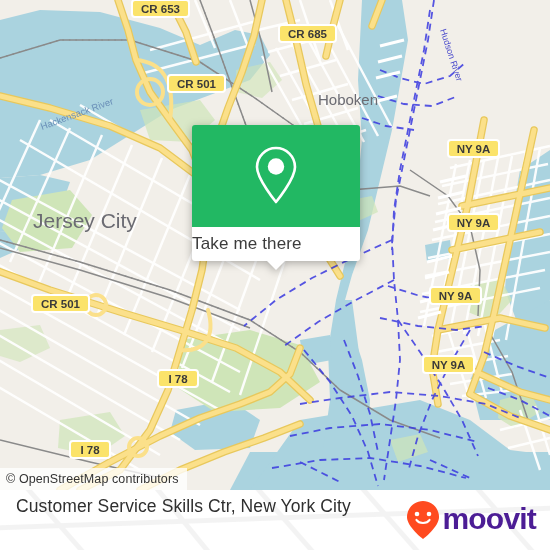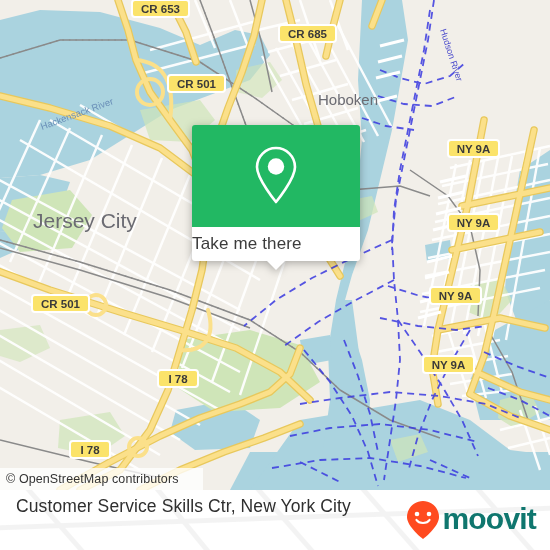--- a/index.html
+++ b/index.html
@@ -29,21 +29,21 @@
     background: #f2efe9;
   }
   #map-svg { display: block; }
 
   
   #attribution {
     position: absolute;
     left: 0;
     top: 468px;
     height: 22px;
-    padding: 0 24px 0 6px;
+    padding: 0 8px 0 6px;
     display: flex;
     align-items: center;
     background: rgba(255,255,255,0.78);
     font-size: 12.5px;
     color: #333333;
     letter-spacing: 0.1px;
     white-space: nowrap;
     z-index: 40;
   }
 
@@ -123,21 +123,21 @@
     top: 0;
     height: 60px;
     display: flex;
     align-items: center;
     gap: 2px;
     z-index: 3;
   }
   #brand-word {
     font-size: 30px;
     font-weight: bold;
-    color: #0f766e;
+    color: #4c1d95;
     letter-spacing: -0.8px;
     line-height: 1;
     padding-bottom: 2px;
   }
 </style>
 </head>
 <body>
 
 <div id="app">
 

